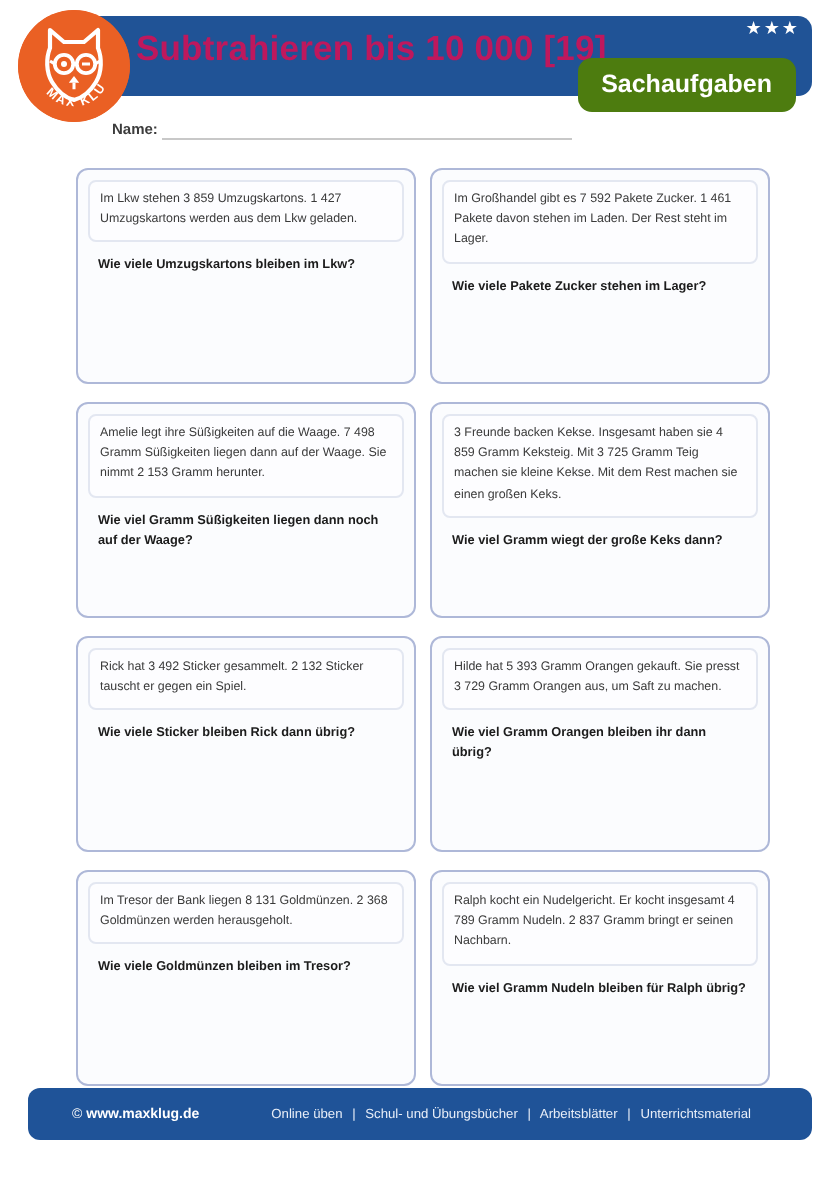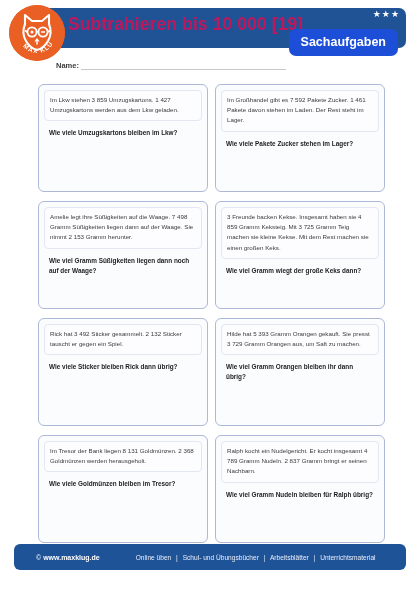--- a/index.html
+++ b/index.html
@@ -52,21 +52,21 @@
     top: 10px;
     font-size: 9px;
     color: #ffffff;
     letter-spacing: 1px;
     line-height: 1;
   }
   .badge {
     position: absolute;
     right: 22px;
     top: 29px;
-    background: #1d4ed8;
+    background: #4d7c0f;
     color: #ffffff;
     font-size: 12.5px;
     font-weight: bold;
     padding: 6px 12px 7px 12px;
     border-radius: 7px;
     white-space: nowrap;
   }
 
   
   .logo {
@@ -80,21 +80,21 @@
     overflow: hidden;
   }
   .logo svg { display: block; }
 
   
   .name-row {
     position: absolute;
     left: 56px;
     top: 60px;
     display: flex;
-    align-items: center;
+    align-items: flex-start;
     width: 230px;
   }
   .name-label {
     font-size: 7.5px;
     color: #3c3c3c;
     font-weight: bold;
     white-space: nowrap;
     padding-right: 2px;
   }
   .name-line {

